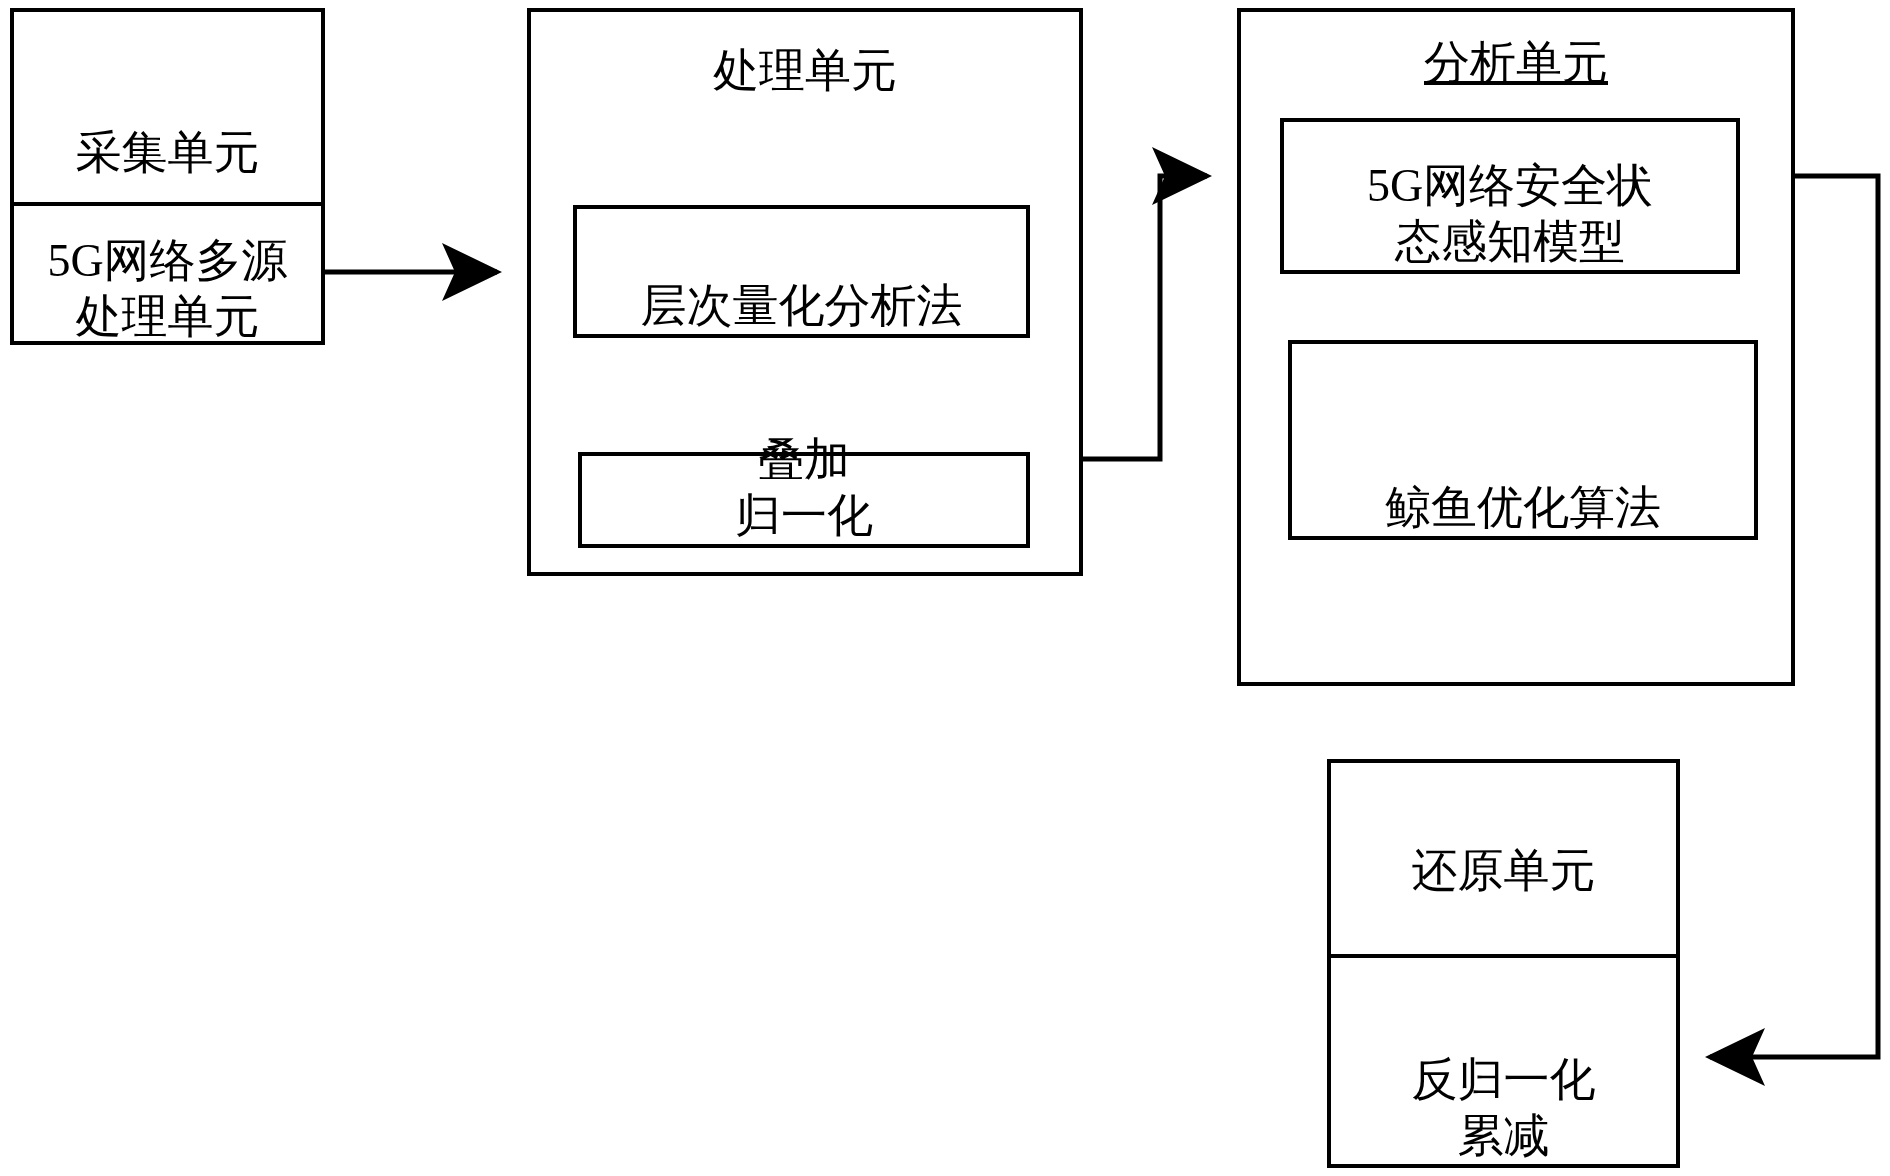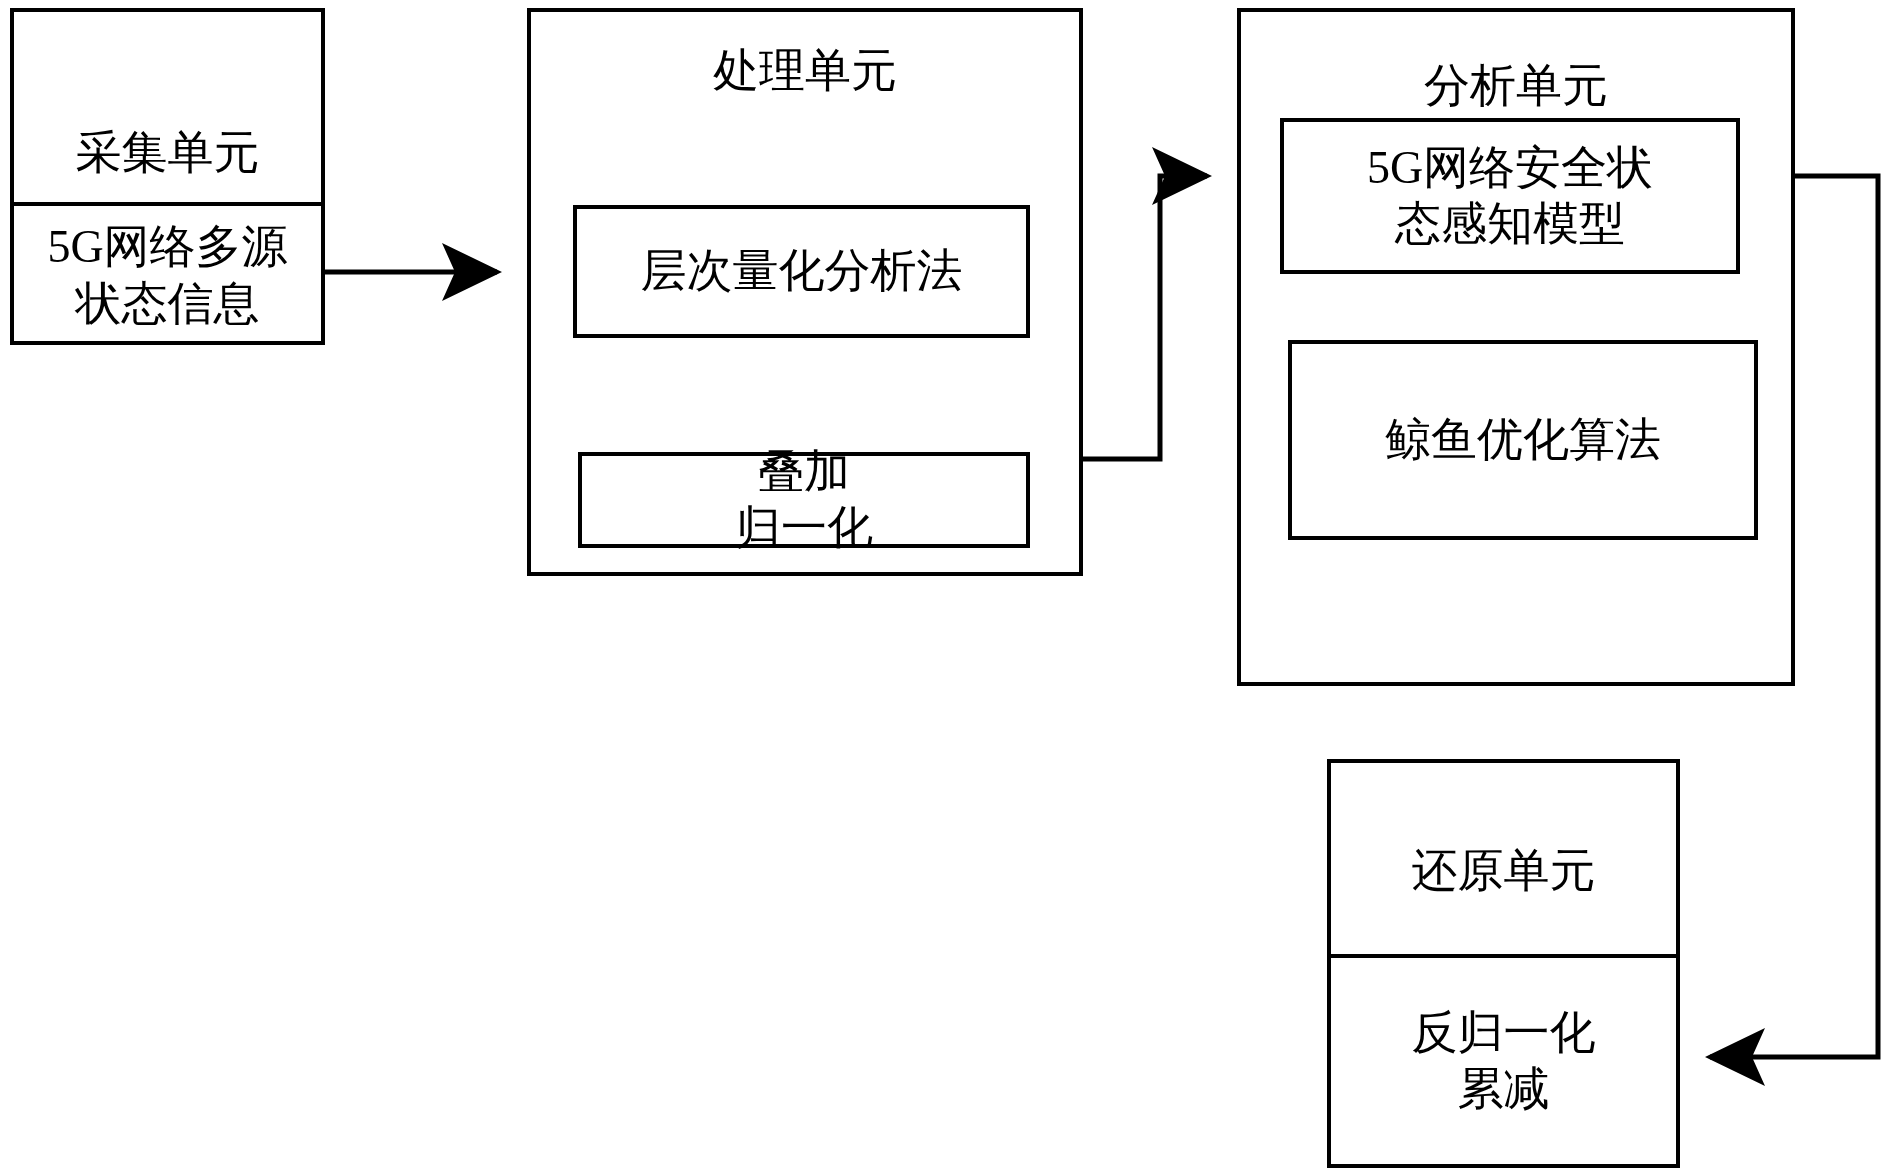--- a/index.html
+++ b/index.html
@@ -2,21 +2,21 @@
 <html><head>
 <meta charset="utf-8">
 <style>
   html,body{margin:0;padding:0;background:#ffffff;}
   body{width:1890px;height:1176px;overflow:hidden;
        font-family:"Liberation Serif","DejaVu Serif",serif;color:#000;}
   #stage{position:relative;width:1890px;height:1176px;background:#fff;}
   #svg-layer{position:absolute;left:0;top:0;width:1890px;height:1176px;}
   .node{position:absolute;box-sizing:border-box;border:4px solid #000;background:#fff;}
   .node-inner{position:absolute;box-sizing:border-box;border:4px solid #000;background:#fff;}
-  .cell{position:absolute;left:0;width:100%;display:flex;align-items:center;justify-content:center;box-sizing:border-box;}
+  .cell{position:absolute;left:0;width:100%;display:flex;align-items:flex-end;justify-content:center;box-sizing:border-box;}
   .cap{position:absolute;left:0;width:100%;display:flex;align-items:center;justify-content:center;box-sizing:border-box;}
   .txt{text-align:center;line-height:1.22;white-space:pre-line;}
   .f46{font-size:46px;}
   .divider{position:absolute;left:0;width:100%;height:4px;background:#000;}
 </style>
 </head>
 <body>
 
 <div id="stage">
 
@@ -48,21 +48,21 @@
     </g>
   </svg>
 
   <div class="node" style="left:10px;top:8px;width:315px;height:337px;">
     <div class="cap" style="top:0;height:194px;margin-top:44px;">
       <span class="txt f46">采集单元</span>
     </div>
     <div class="divider" style="top:190px;"></div>
     <div class="cell" style="top:194px;height:139px;">
       <span class="txt f46">5G网络多源
-状态信息</span>
+处理单元</span>
     </div>
   </div>
 
   <div class="node" style="left:527px;top:8px;width:556px;height:568px;padding-left:7px;">
     <div class="cap" style="top:24px;height:70px;">
       <span class="txt f46">处理单元</span>
     </div>
   </div>
 
   <div class="node-inner" style="left:573px;top:205px;width:457px;height:133px;">
@@ -72,21 +72,21 @@
   </div>
 
   <div class="node-inner" style="left:578px;top:452px;width:452px;height:96px;">
     <div class="cell" style="top:0;height:100%;">
       <span class="txt f46">叠加
 归一化</span>
     </div>
   </div>
 
   <div class="node" style="left:1237px;top:8px;width:558px;height:678px;">
-    <div class="cap" style="top:39px;height:70px;">
+    <div class="cap" style="top:16px;height:70px;text-decoration:underline;">
       <span class="txt f46">分析单元</span>
     </div>
   </div>
 
   <div class="node-inner" style="left:1280px;top:118px;width:460px;height:156px;">
     <div class="cell" style="top:0;height:100%;">
       <span class="txt f46">5G网络安全状
 态感知模型</span>
     </div>
   </div>

